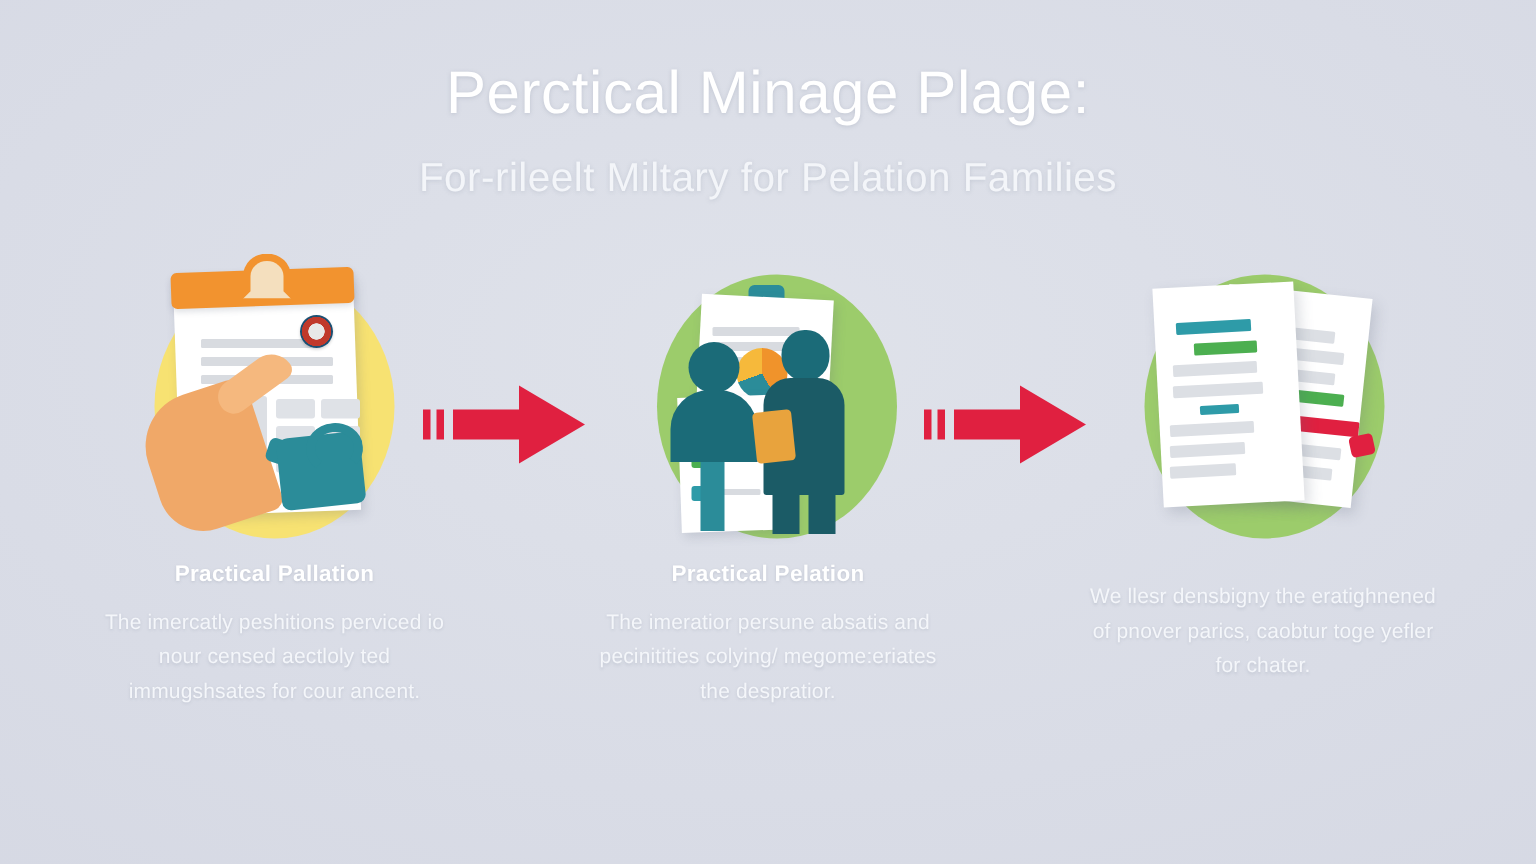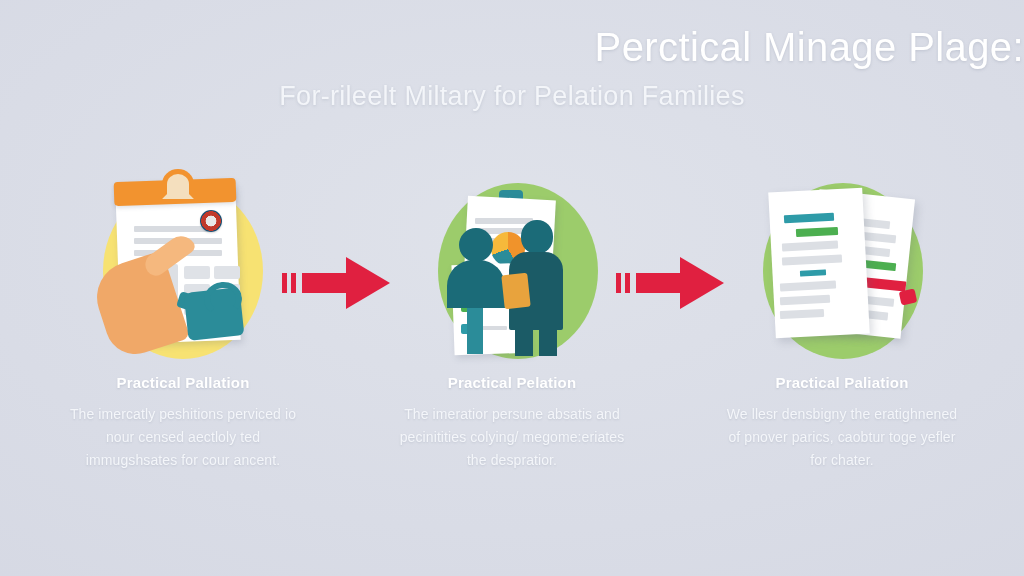--- a/index.html
+++ b/index.html
@@ -31,22 +31,21 @@
     width: 1024px;
     text-align: center;
   }
   .title {
     font-size: 40px;
     font-weight: 400;
     letter-spacing: 0.4px;
     color: #ffffff;
     line-height: 1.25;
     text-shadow: 0 1px 3px rgba(140,148,165,0.35);
-    margin: 0;
-    text-align: right;
+    margin: 15px;
   }
   .subtitle {
     margin: 8px 0 0 0;
     font-size: 27px;
     font-weight: 400;
     color: #f3f5f9;
     letter-spacing: 0.3px;
     line-height: 1.25;
     text-shadow: 0 1px 3px rgba(140,148,165,0.3);
   }
@@ -464,18 +463,17 @@
   <div class="captions">
     <div class="caption cap-1">
       <p class="cap-head">Practical Pallation</p>
       <p class="cap-body">The imercatly peshitions perviced io nour censed aectloly ted immugshsates for cour ancent.</p>
     </div>
     <div class="caption cap-2">
       <p class="cap-head">Practical Pelation</p>
       <p class="cap-body">The imeratior persune absatis and pecinitities colying/ megome:eriates the despratior.</p>
     </div>
     <div class="caption cap-3">
-      <p class="cap-head">Practical Paliation</p>
       <p class="cap-body">We llesr densbigny the eratighnened of pnover parics, caobtur toge yefler for chater.</p>
     </div>
   </div>
 
 </div>
 
 </body></html>

